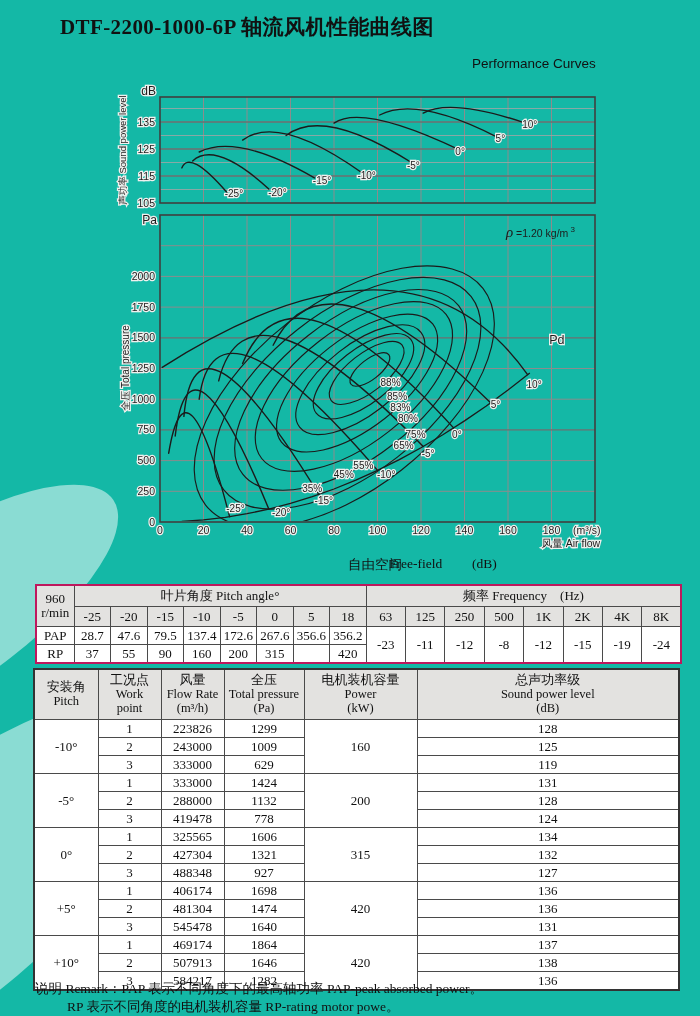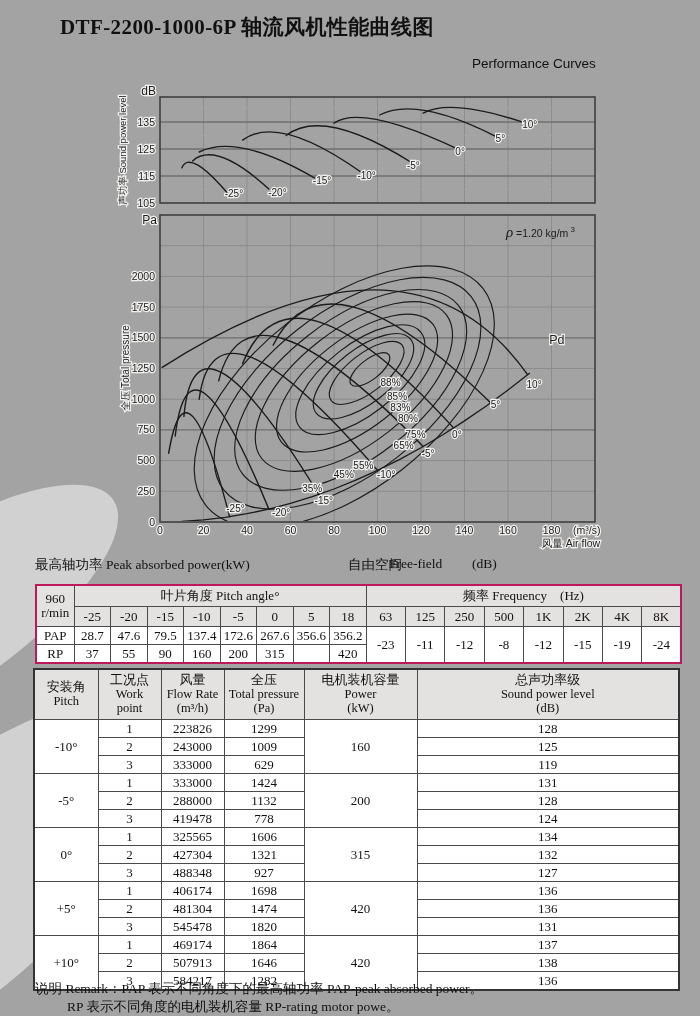--- a/index.html
+++ b/index.html
@@ -1,16 +1,16 @@
 <!DOCTYPE html>
 <html><head>
 <meta charset="utf-8">
 <style>
   html,body{margin:0;padding:0;background:#d8d8d6;}
-  .page{position:relative;width:700px;height:1016px;background:#a3a3a3;overflow:hidden;
+  .page{position:relative;width:700px;height:1016px;background:#14b8a6;overflow:hidden;
         font-family:"Liberation Serif",serif;color:#111;}
   .wm{position:absolute;background:rgba(255,255,255,.5);border-radius:50%;}
   #wm1{width:430px;height:150px;left:-280px;top:545px;transform:rotate(-34deg);}
   #wm2{width:560px;height:210px;left:-330px;top:790px;transform:rotate(-40deg);}
   .title{position:absolute;left:60px;top:13px;font-size:21px;font-weight:bold;letter-spacing:.4px;}
   .subtitle{position:absolute;left:472px;top:56px;font-family:"Liberation Sans",sans-serif;font-size:13.5px;}
   #charts{position:absolute;left:0;top:0;}
   .cap{position:absolute;top:556px;font-size:13.5px;}
   #cap-left{left:35px;}
   #cap-cn{left:348px;}
@@ -160,21 +160,20 @@
       <text x="377.5" y="534" font-size="10.5" fill="#1c1c1c" font-family="&quot;Liberation Sans&quot;, sans-serif" text-anchor="middle" paint-order="stroke" stroke="#f1f0ee" stroke-width="2.5">100</text>
       <text x="421" y="534" font-size="10.5" fill="#1c1c1c" font-family="&quot;Liberation Sans&quot;, sans-serif" text-anchor="middle" paint-order="stroke" stroke="#f1f0ee" stroke-width="2.5">120</text>
       <text x="464.5" y="534" font-size="10.5" fill="#1c1c1c" font-family="&quot;Liberation Sans&quot;, sans-serif" text-anchor="middle" paint-order="stroke" stroke="#f1f0ee" stroke-width="2.5">140</text>
       <text x="508" y="534" font-size="10.5" fill="#1c1c1c" font-family="&quot;Liberation Sans&quot;, sans-serif" text-anchor="middle" paint-order="stroke" stroke="#f1f0ee" stroke-width="2.5">160</text>
       <text x="551.5" y="534" font-size="10.5" fill="#1c1c1c" font-family="&quot;Liberation Sans&quot;, sans-serif" text-anchor="middle" paint-order="stroke" stroke="#f1f0ee" stroke-width="2.5">180</text>
       <text x="573" y="534" font-size="10.5" fill="#1c1c1c" font-family="&quot;Liberation Sans&quot;, sans-serif" text-anchor="start" paint-order="stroke" stroke="#f1f0ee" stroke-width="2.5">(m³/s)</text>
       <text x="571" y="547" font-size="10.5" fill="#1c1c1c" font-family="&quot;Liberation Sans&quot;, sans-serif" text-anchor="middle" paint-order="stroke" stroke="#f1f0ee" stroke-width="2.5">风量 Air flow</text>
       <text x="506" y="237" font-family="&quot;Liberation Sans&quot;, sans-serif" fill="#1c1c1c" text-anchor="start"><tspan font-size="15" font-style="italic" font-family="&quot;Liberation Serif&quot;, serif">ρ</tspan><tspan font-size="10.5"> =1.20 kg/m</tspan><tspan font-size="8" dy="-5"> 3</tspan></text>
     </svg>
 
-  <div class="cap" id="cap-left">最高轴功率 Peak absorbed power(kW)</div>
   <div class="cap" id="cap-cn">自由空间</div>
   <div class="cap" id="cap-en">Free-field</div>
   <div class="cap" id="cap-db">(dB)</div>
 
   <table id="t1">
     <colgroup>
       <col style="width:38px">
       <col span="8" style="width:36.5px">
       <col span="8" style="width:39.4px">
     </colgroup>
@@ -354,21 +353,21 @@
         </tr>
         <tr>
           <td>2</td>
           <td>481304</td>
           <td>1474</td>
           <td>136</td>
         </tr>
         <tr>
           <td>3</td>
           <td>545478</td>
-          <td>1820</td>
+          <td>1640</td>
           <td>131</td>
         </tr>
         <tr>
           <td rowspan="3">+10°</td>
           <td>1</td>
           <td>469174</td>
           <td>1864</td>
           <td rowspan="3">420</td>
           <td>137</td>
         </tr>

